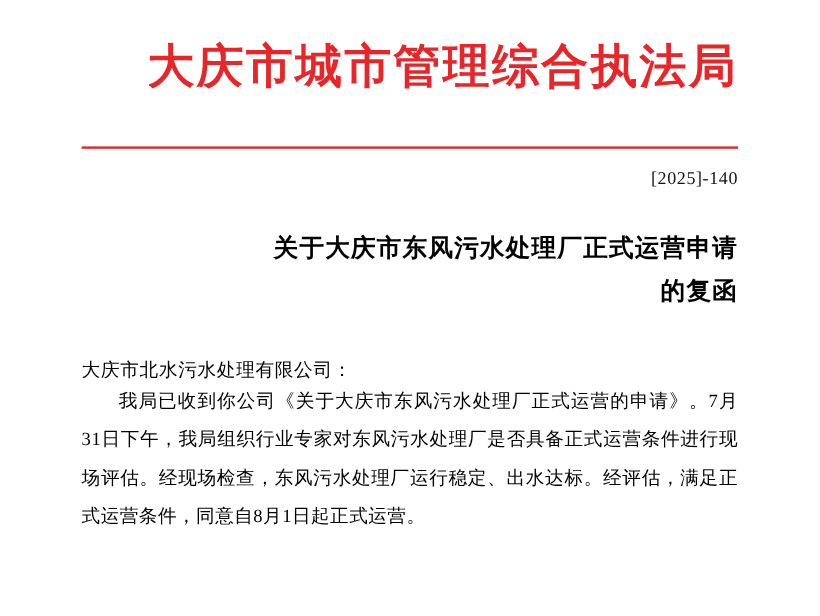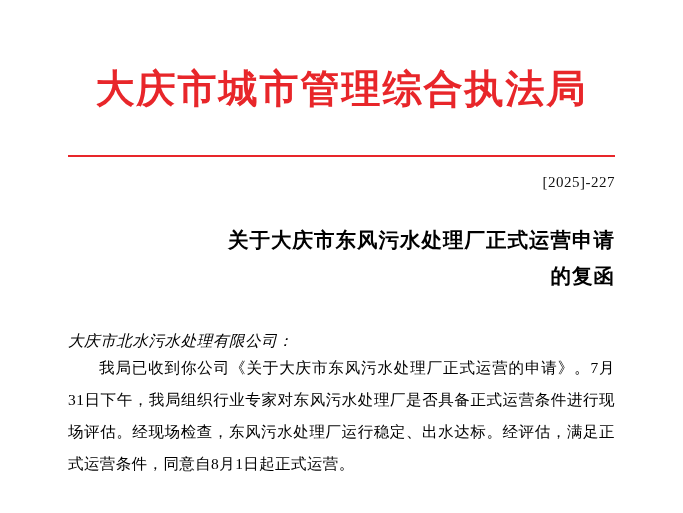--- a/index.html
+++ b/index.html
@@ -15,22 +15,22 @@
   }
   .page {
     position: relative;
     width: 683px;
     height: 513px;
     background: #ffffff;
     box-sizing: border-box;
     padding: 0 68px;
   }
   .letterhead {
-    text-align: center;
-    padding-top: 66px;
+    text-align: right;
+    padding-top: 33px;
   }
   .letterhead-title {
     color: #e8262a;
     font-family: "Liberation Serif", "DejaVu Serif", serif;
     font-weight: bold;
     font-size: 39px;
     letter-spacing: 2px;
     line-height: 1.18;
     white-space: nowrap;
   }
@@ -57,21 +57,20 @@
     letter-spacing: 1px;
   }
   .doc-title .line2 {
     display: block;
   }
   .recipient {
     margin-top: 36px;
     font-size: 15.5px;
     color: #000000;
     letter-spacing: 0.6px;
-    font-style: italic;
   }
   .body-text {
     font-size: 15.5px;
     line-height: 2.08;
     color: #000000;
     text-align: justify;
     text-justify: inter-ideograph;
     letter-spacing: 0.4px;
   }
   .body-text p {
@@ -83,21 +82,21 @@
 <body>
 
 <div class="page">
 
   <div class="letterhead">
     <div class="letterhead-title">大庆市城市管理综合执法局</div>
   </div>
 
   <div class="red-rule"></div>
 
-  <div class="doc-number">[2025]-227</div>
+  <div class="doc-number">[2025]-140</div>
 
   <div class="doc-title">
     <span>关于大庆市东风污水处理厂正式运营申请</span>
     <span class="line2">的复函</span>
   </div>
 
   <div class="recipient">大庆市北水污水处理有限公司：</div>
 
   <div class="body-text">
     <p>我局已收到你公司《关于大庆市东风污水处理厂正式运营的申请》。7月31日下午，我局组织行业专家对东风污水处理厂是否具备正式运营条件进行现场评估。经现场检查，东风污水处理厂运行稳定、出水达标。经评估，满足正式运营条件，同意自8月1日起正式运营。</p>

